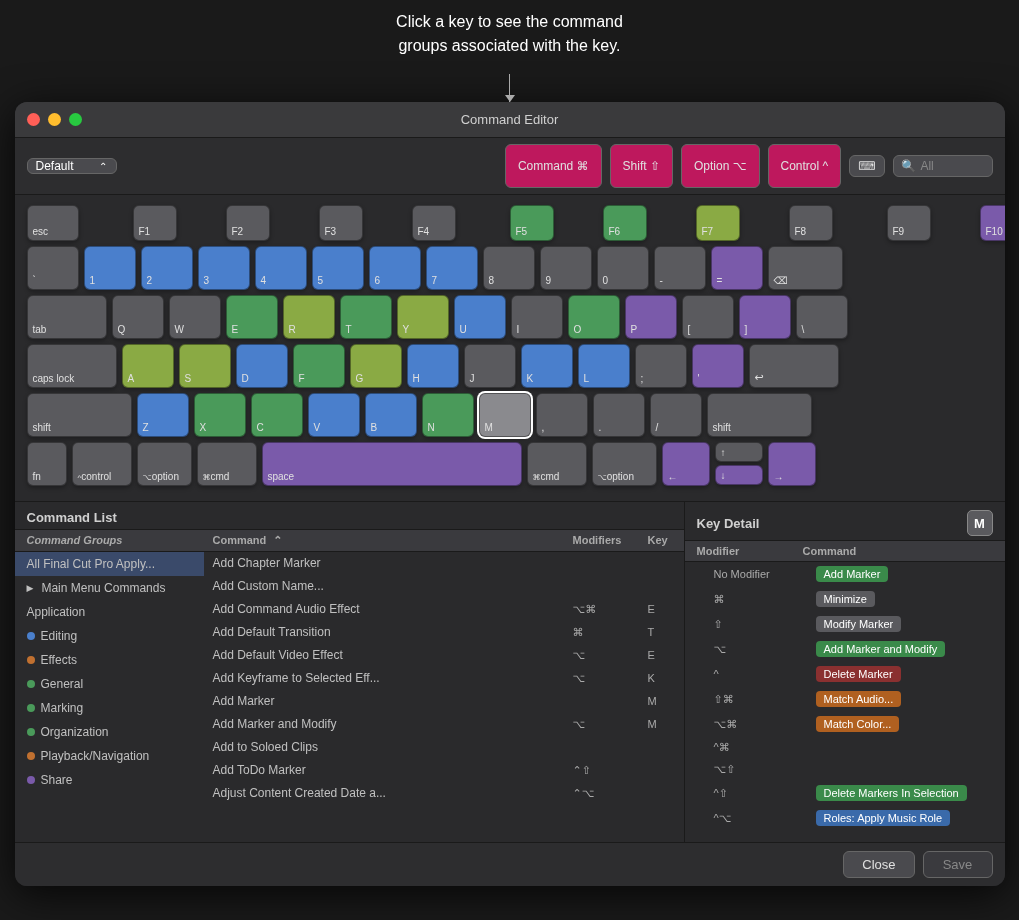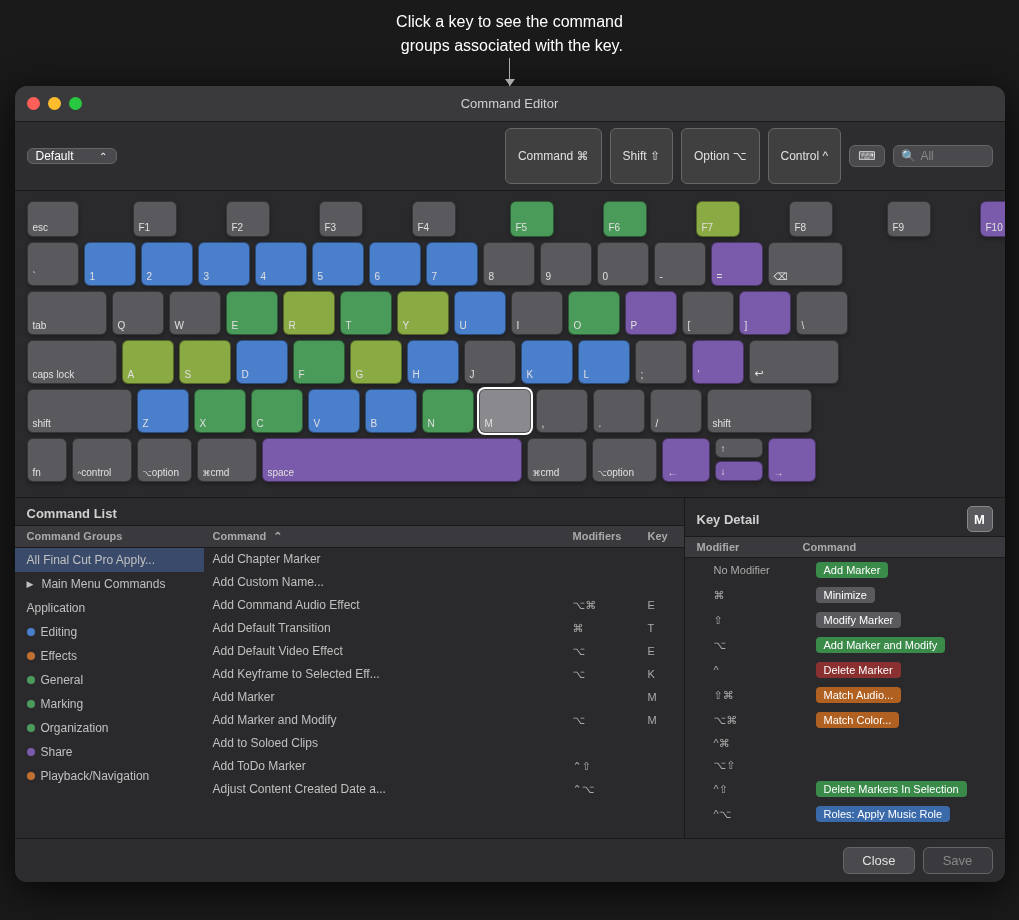--- a/index.html
+++ b/index.html
@@ -8,25 +8,25 @@
       font-family: -apple-system, BlinkMacSystemFont, "SF Pro Text", "Helvetica Neue", sans-serif;
       color: #fff;
       width: 1019px;
       min-height: 920px;
       display: flex;
       flex-direction: column;
       align-items: center;
       padding-top: 10px;
     }
     .tooltip-area {
-      text-align: right;
+      text-align: center;
       color: #fff;
       font-size: 16px;
       line-height: 1.5;
-      margin-bottom: 0;
+      margin-bottom: 16px;
       pointer-events: none;
     }
     .tooltip-line {
       display: block;
     }
     .tooltip-pointer {
       width: 1px;
       height: 28px;
       background: #aaa;
       margin: 0 auto;
@@ -99,25 +99,25 @@
       padding: 0 8px;
       font-size: 12px;
       min-width: 90px;
       appearance: none;
       cursor: pointer;
       display: flex;
       align-items: center;
       justify-content: space-between;
     }
     .mod-btn {
-      background: #404040;
+      background: #be185d;
       color: #e0e0e0;
       border: 1px solid #666;
       border-radius: 6px;
-      padding: 20px 12px;
+      padding: 14px 12px;
       font-size: 12px;
       cursor: pointer;
       white-space: nowrap;
     }
     .keyboard-icon-btn {
       background: #4a4a4e;
       border: 1px solid #666;
       border-radius: 6px;
       padding: 3px 8px;
       cursor: pointer;
@@ -221,21 +221,21 @@
     .list-columns {
       display: flex;
       background: #3a3a3e;
       padding: 4px 0;
       font-size: 11px;
       color: #aaa;
       font-weight: 600;
       border-top: 1px solid #1a1a1a;
       border-bottom: 1px solid #1a1a1a;
     }
-    .col-groups { width: 190px; padding: 0 12px; flex-shrink: 0; }
+    .col-groups { width: 190px; padding: 0 12px; flex-shrink: 0; font-style: italic; }
     .col-command { flex: 1; padding: 0 8px; }
     .col-modifiers { width: 75px; padding: 0 4px; }
     .col-key { width: 40px; padding: 0 4px; }
 
     .list-body {
       display: flex;
       flex: 1;
     }
     .groups-col {
       width: 190px;
@@ -729,26 +729,26 @@
               </div>
               <div class="group-item">
                 <span class="group-dot" style="background: rgb(74, 154, 90);"></span>
                 <span>Marking</span>
               </div>
               <div class="group-item">
                 <span class="group-dot" style="background: rgb(74, 154, 90);"></span>
                 <span>Organization</span>
               </div>
               <div class="group-item">
+                <span class="group-dot" style="background: rgb(192, 112, 48);"></span>
+                <span>Playback/Navigation</span>
+              </div>
+              <div class="group-item">
                 <span class="group-dot" style="background: rgb(122, 90, 170);"></span>
                 <span>Share</span>
-              </div>
-              <div class="group-item">
-                <span class="group-dot" style="background: rgb(192, 112, 48);"></span>
-                <span>Playback/Navigation</span>
               </div>
             </div>
           <div class="commands-col">
 
           <div class="cmd-row">
       <span class="cmd-name">Add Chapter Marker</span>
       <span class="cmd-mod"></span>
       <span class="cmd-key"></span>
     </div>
               <div class="cmd-row">

